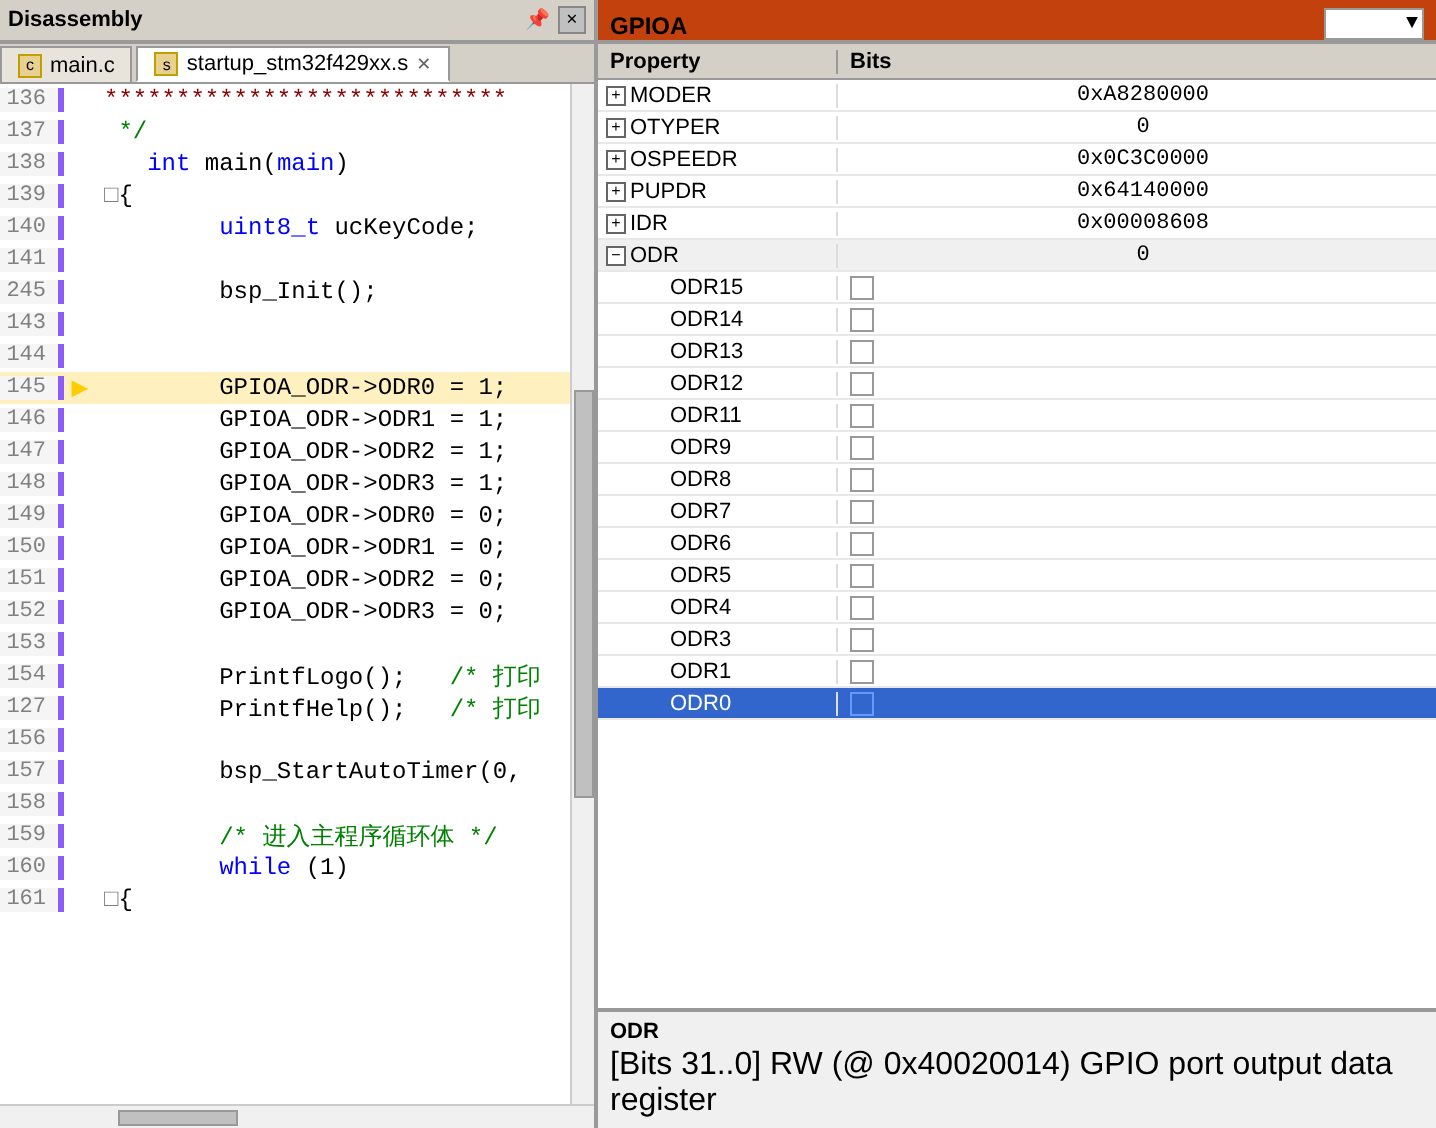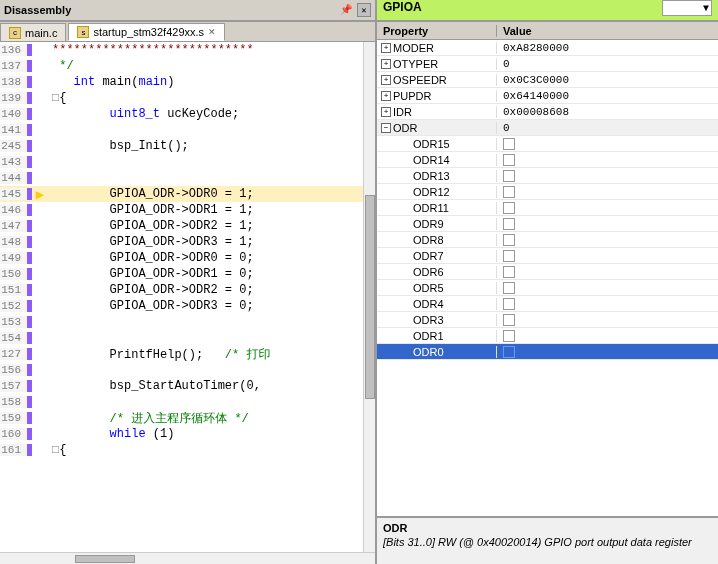--- a/index.html
+++ b/index.html
@@ -16,21 +16,21 @@
 
     
     .main-layout {
       display: flex;
       flex: 1;
       overflow: hidden;
     }
 
     
     .disassembly-panel {
-      width: 377px;
+      width: 299px;
       display: flex;
       flex-direction: column;
       border-right: 2px solid #999;
       background: #ffffff;
     }
 
     .panel-header {
       background: #d4d0c8;
       border-bottom: 2px solid #999;
       height: 22px;
@@ -125,21 +125,21 @@
 
     .line-num {
       width: 32px;
       min-width: 32px;
       text-align: right;
       padding-right: 6px;
       color: #808080;
       font-size: 11px;
       user-select: none;
       background: #f5f5f5;
-      border-right: 5px solid #8b5cf6;
+      border-right: 3px solid #8b5cf6;
     }
 
     .line-marker {
       width: 16px;
       min-width: 16px;
       display: flex;
       align-items: center;
       justify-content: center;
     }
 
@@ -205,25 +205,25 @@
 
     
     .gpioa-panel {
       flex: 1;
       display: flex;
       flex-direction: column;
       background: #ffffff;
     }
 
     .gpioa-header {
-      background: #bef264;
+      background: #c2410c;
       border-bottom: 2px solid #999;
       height: 22px;
       display: flex;
-      align-items: flex-start;
+      align-items: flex-end;
       padding: 0 6px;
     }
     .gpioa-title {
       font-family: Arial, sans-serif;
       font-size: 12px;
       font-weight: bold;
       flex: 1;
     }
     .gpioa-dropdown {
       width: 50px;
@@ -302,20 +302,21 @@
       font-size: 8px;
       background: white;
       flex-shrink: 0;
     }
 
     .reg-value {
       padding-left: 6px;
       font-family: 'Courier New', monospace;
       font-size: 11px;
       flex: 1;
+      text-align: center;
     }
 
     .reg-checkbox {
       width: 12px; height: 12px;
       border: 1px solid #999;
       background: white;
       display: flex; align-items: center; justify-content: center;
       margin-left: 6px;
     }
 
@@ -326,24 +327,23 @@
       padding: 4px 6px;
       min-height: 48px;
     }
     .reg-info-name {
       font-family: Arial, sans-serif;
       font-size: 11px;
       font-weight: bold;
     }
     .reg-info-desc {
       font-family: Arial, sans-serif;
-      font-size: 11px;
+      font-size: 16px;
       color: #000;
       margin-top: 2px;
-      font-style: italic;
     }
   </style>
 </head>
 <body>
 
 <div class="main-layout">
 
   <div class="disassembly-panel">
 
     <div class="panel-header">
@@ -474,20 +474,21 @@
 
           <div class="code-line">
             <span class="line-num">153</span>
             <span class="line-marker"></span>
             <span class="line-code"></span>
           </div>
 
           <div class="code-line">
             <span class="line-num">154</span>
             <span class="line-marker"></span>
+            <span class="line-code">&nbsp;&nbsp;&nbsp;&nbsp;&nbsp;&nbsp;&nbsp;&nbsp;PrintfLogo();&nbsp;&nbsp;&nbsp;<span class="comment">/* 打印</span></span>
           </div>
 
           <div class="code-line">
             <span class="line-num">127</span>
             <span class="line-marker"></span>
             <span class="line-code">&nbsp;&nbsp;&nbsp;&nbsp;&nbsp;&nbsp;&nbsp;&nbsp;PrintfHelp();&nbsp;&nbsp;&nbsp;<span class="comment">/* 打印</span></span>
           </div>
 
           <div class="code-line">
             <span class="line-num">156</span>
@@ -546,21 +547,21 @@
     <div class="gpioa-header">
       <span class="gpioa-title">GPIOA</span>
       <div class="gpioa-dropdown">
         <span></span>
         <span>▼</span>
       </div>
     </div>
 
     <div class="reg-table-header">
       <span class="reg-col-property">Property</span>
-      <span class="reg-col-value">Value</span>
+      <span class="reg-col-value">Bits</span>
     </div>
 
     <div class="reg-scroll-area">
 
       <div class="reg-row">
         <span class="reg-name">
           <span class="expand-icon">+</span>
           MODER
         </span>
         <span class="reg-value">0xA8280000</span>

